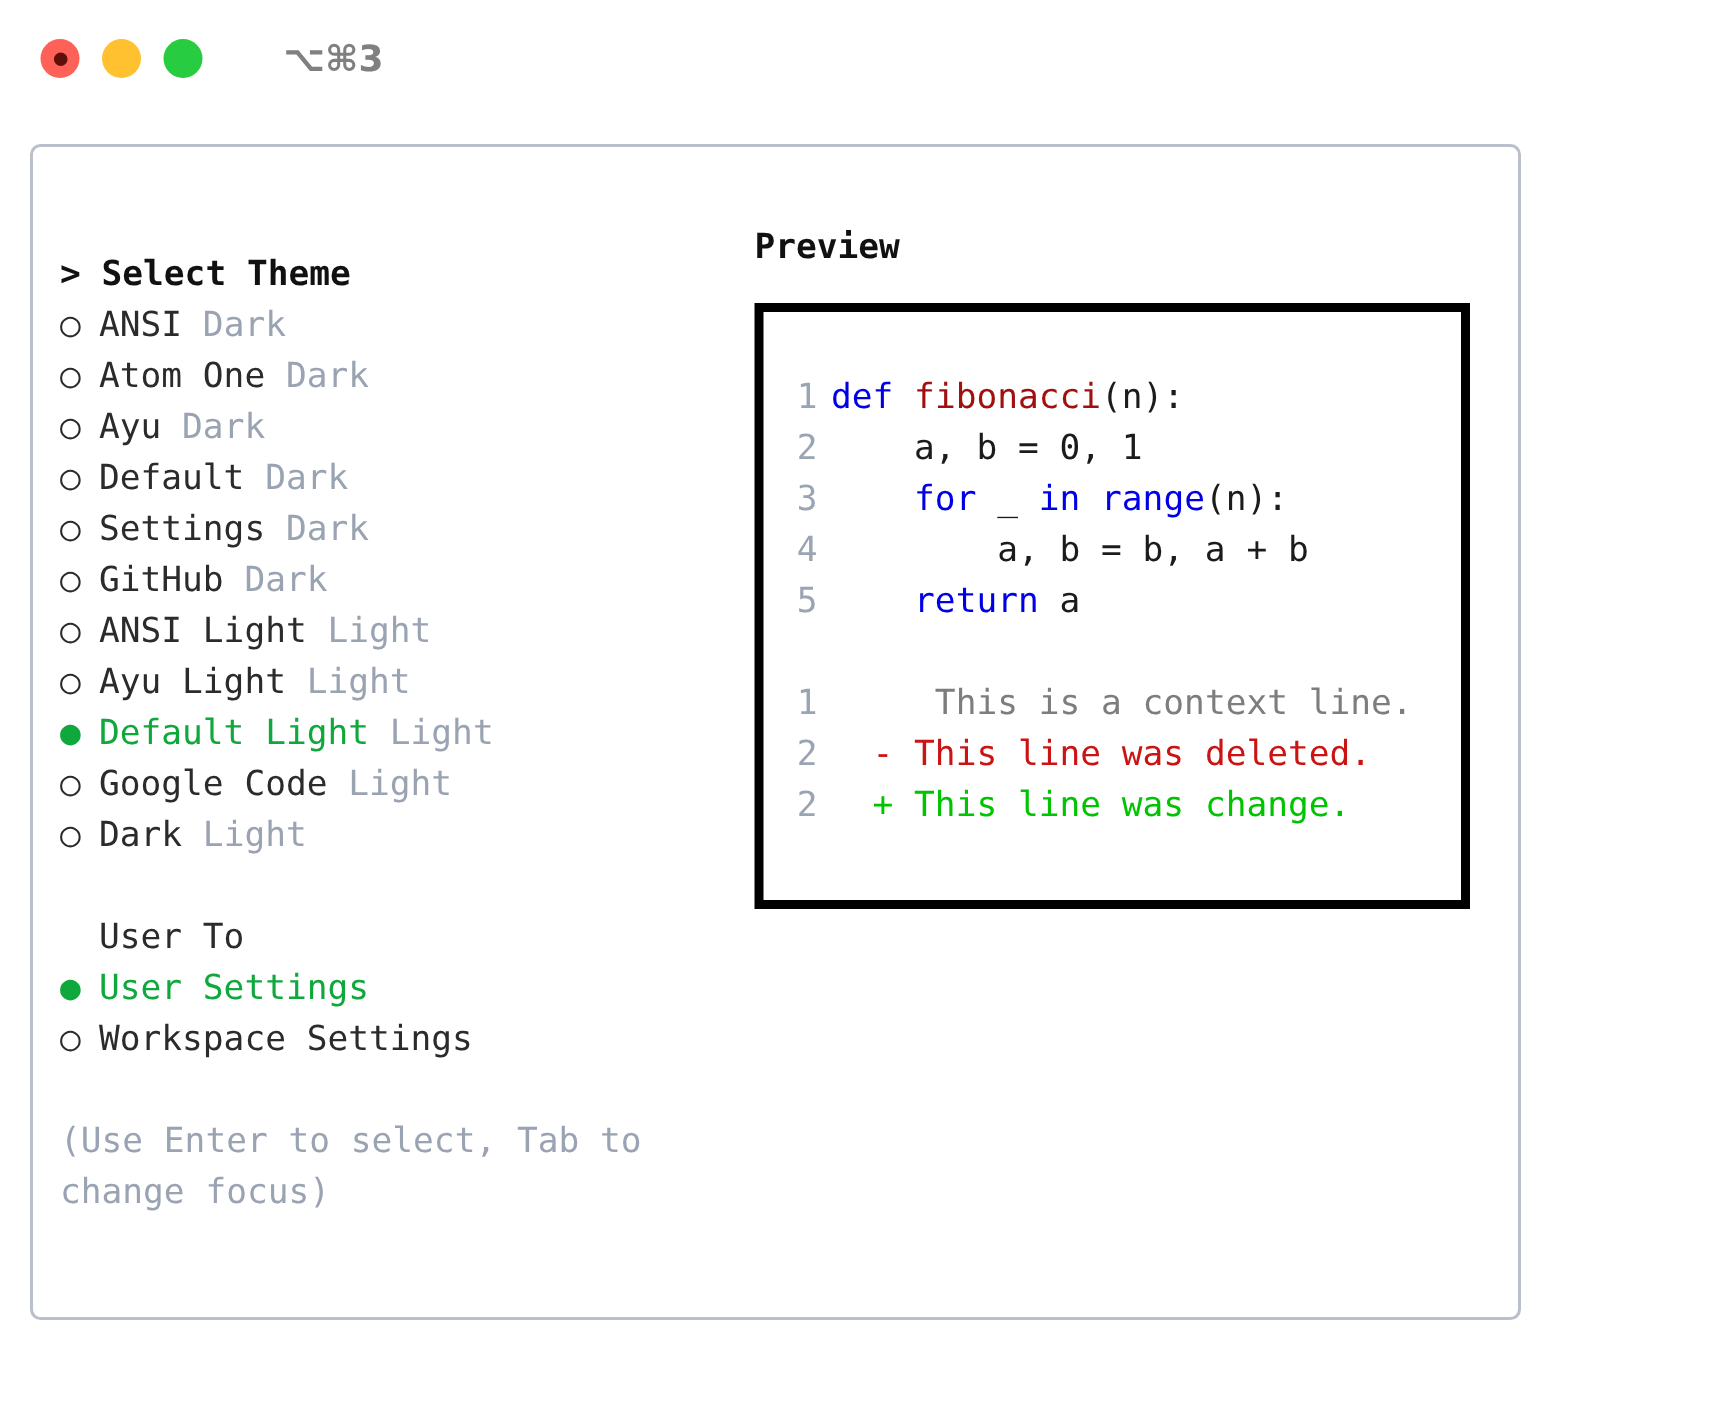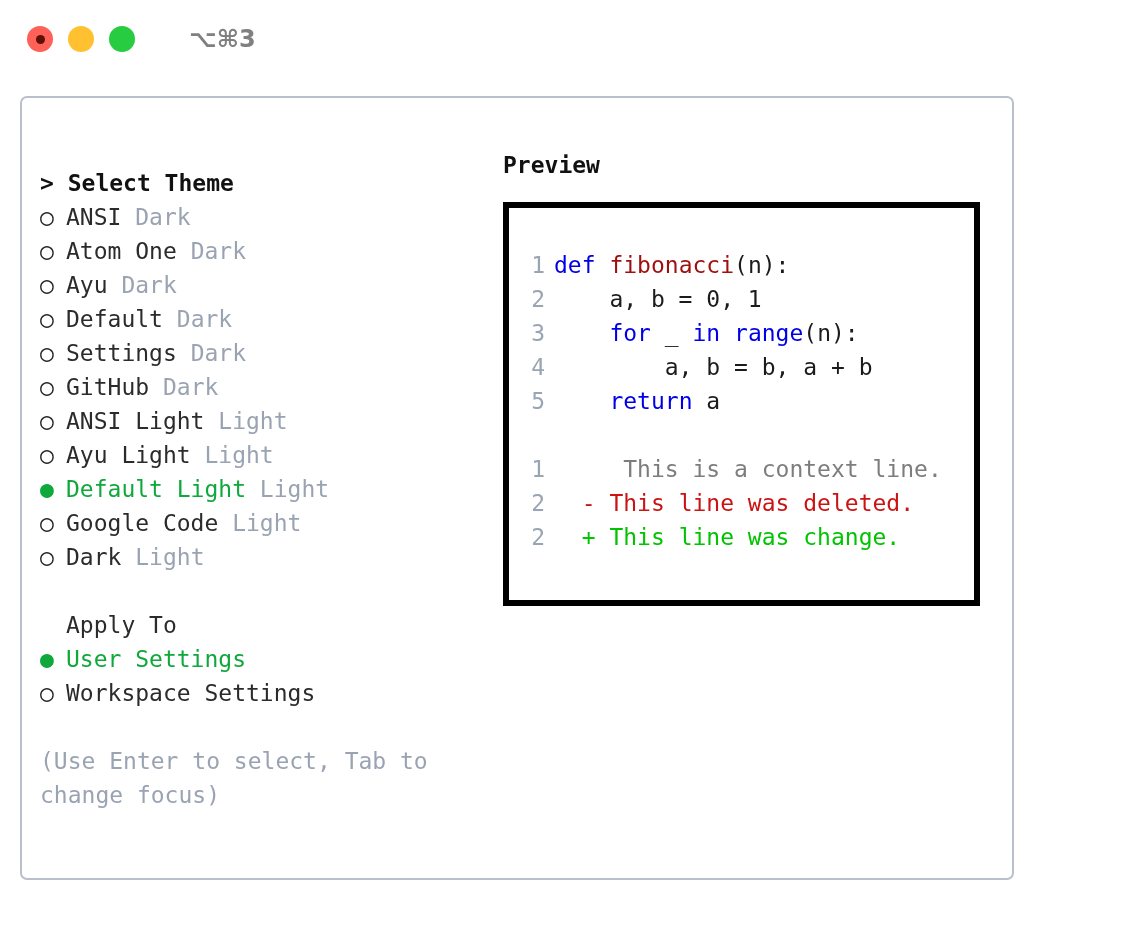--- a/index.html
+++ b/index.html
@@ -192,21 +192,21 @@
           <div class="opt-row"><span class="marker">○</span><span class="opt-label">GitHub</span><span class="opt-tag"> Dark</span></div>
           <div class="opt-row"><span class="marker">○</span><span class="opt-label">ANSI Light</span><span class="opt-tag"> Light</span></div>
           <div class="opt-row"><span class="marker">○</span><span class="opt-label">Ayu Light</span><span class="opt-tag"> Light</span></div>
           <div class="opt-row selected"><span class="marker sel">●</span><span class="opt-label">Default Light</span><span class="opt-tag"> Light</span></div>
           <div class="opt-row"><span class="marker">○</span><span class="opt-label">Google Code</span><span class="opt-tag"> Light</span></div>
           <div class="opt-row"><span class="marker">○</span><span class="opt-label">Dark</span><span class="opt-tag"> Light</span></div>
         </div>
 
       <div class="section-gap"></div>
 
-      <div class="opt-row"><span class="marker"> </span><span class="opt-label">Apply To</span></div>
+      <div class="opt-row"><span class="marker"> </span><span class="opt-label">User To</span></div>
       <div id="apply-list">
           <div class="opt-row selected"><span class="marker sel">●</span><span class="opt-label">User Settings</span></div>
           <div class="opt-row"><span class="marker">○</span><span class="opt-label">Workspace Settings</span></div>
         </div>
 
       <div class="hint">(Use Enter to select, Tab to change focus)</div>
     </div>
 
     <div class="right-col">
       <div class="preview-title">Preview</div>

